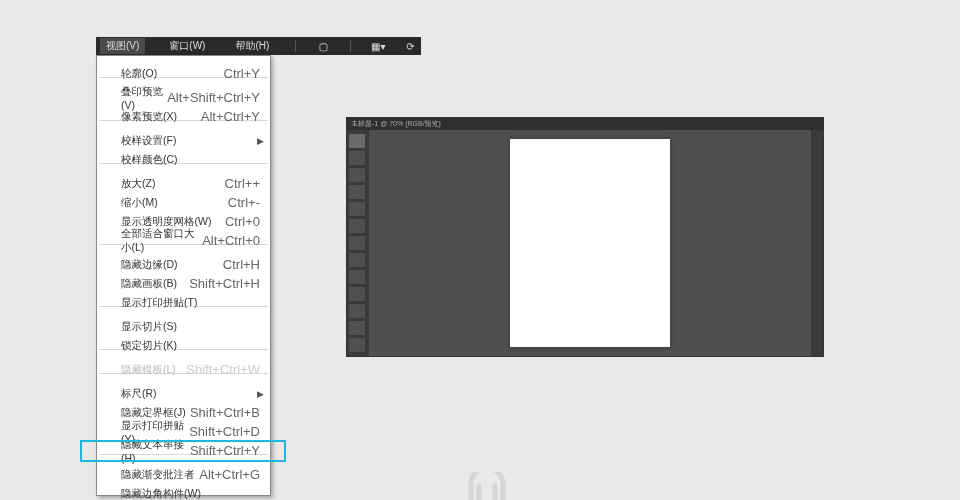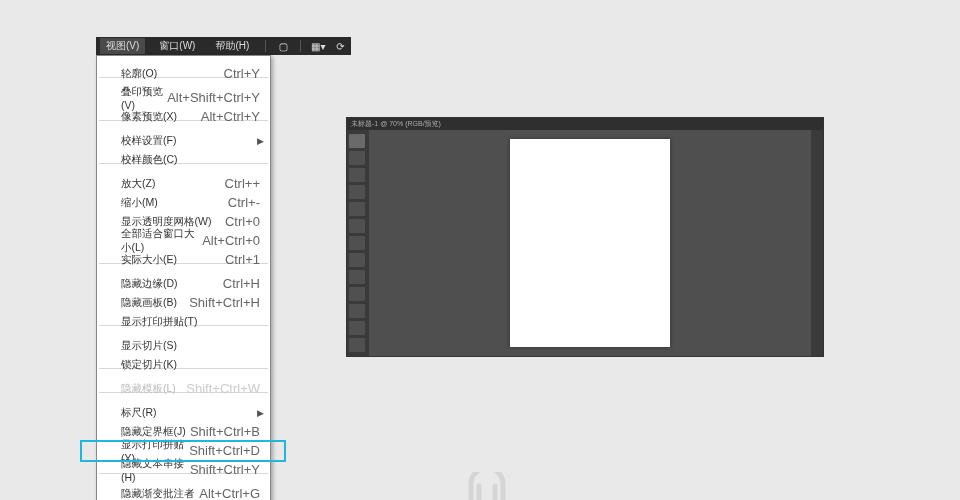--- a/index.html
+++ b/index.html
@@ -1,17 +1,17 @@
 <!DOCTYPE html>
 <html><head>
 <meta charset="utf-8">
 <style>
 *{margin:0;padding:0;box-sizing:border-box;font-family:"Microsoft YaHei",sans-serif}
 body{background:#e9e9e9;width:960px;height:500px;overflow:hidden;position:relative}
-.menubar{position:absolute;left:96px;top:37px;height:18px;background:#2a2a2a;display:flex;align-items:center;padding:0 4px;gap:8px}
+.menubar{position:absolute;left:96px;top:37px;height:18px;background:#2a2a2a;display:flex;align-items:center;padding:0 4px;gap:18px}
 .menubar-item{color:#ddd;font-size:10px;padding:1px 6px;cursor:default}
 .menubar-item.active{background:#4a4a4a}
 .menubar-icon{width:14px;height:14px;display:flex;align-items:center;justify-content:center;color:#ddd;font-size:10px;padding:0 4px}
 .menubar-sep{width:1px;height:12px;background:#555;margin:0 2px}
 .dropdown{position:absolute;left:96px;top:55px;width:175px;background:#fff;border:1px solid #888;box-shadow:2px 2px 4px rgba(0,0,0,.3);font-size:10.5px;color:#333}
 .mi{display:flex;align-items:center;height:19px;padding:16px 10px 0 24px;position:relative}
 .mi.disabled{color:#bbb}
 .mi .lbl{flex:1}
 .mi .sc{color:#666;font-size:13px}
 .mi.disabled .sc{color:#ccc}
@@ -76,24 +76,20 @@
       <span class="lbl">缩小(M)</span>
       <span class="sc">Ctrl+-</span>
     </div>
     <div class="mi">
       <span class="lbl">显示透明度网格(W)</span>
       <span class="sc">Ctrl+0</span>
     </div>
     <div class="mi">
       <span class="lbl">全部适合窗口大小(L)</span>
       <span class="sc">Alt+Ctrl+0</span>
-    </div>
-    <div class="mi">
-      <span class="lbl">实际大小(E)</span>
-      <span class="sc">Ctrl+1</span>
     </div>
     <div class="sep"></div>
     <div class="mi">
       <span class="lbl">隐藏边缘(D)</span>
       <span class="sc">Ctrl+H</span>
     </div>
     <div class="mi">
       <span class="lbl">隐藏画板(B)</span>
       <span class="sc">Shift+Ctrl+H</span>
     </div>

